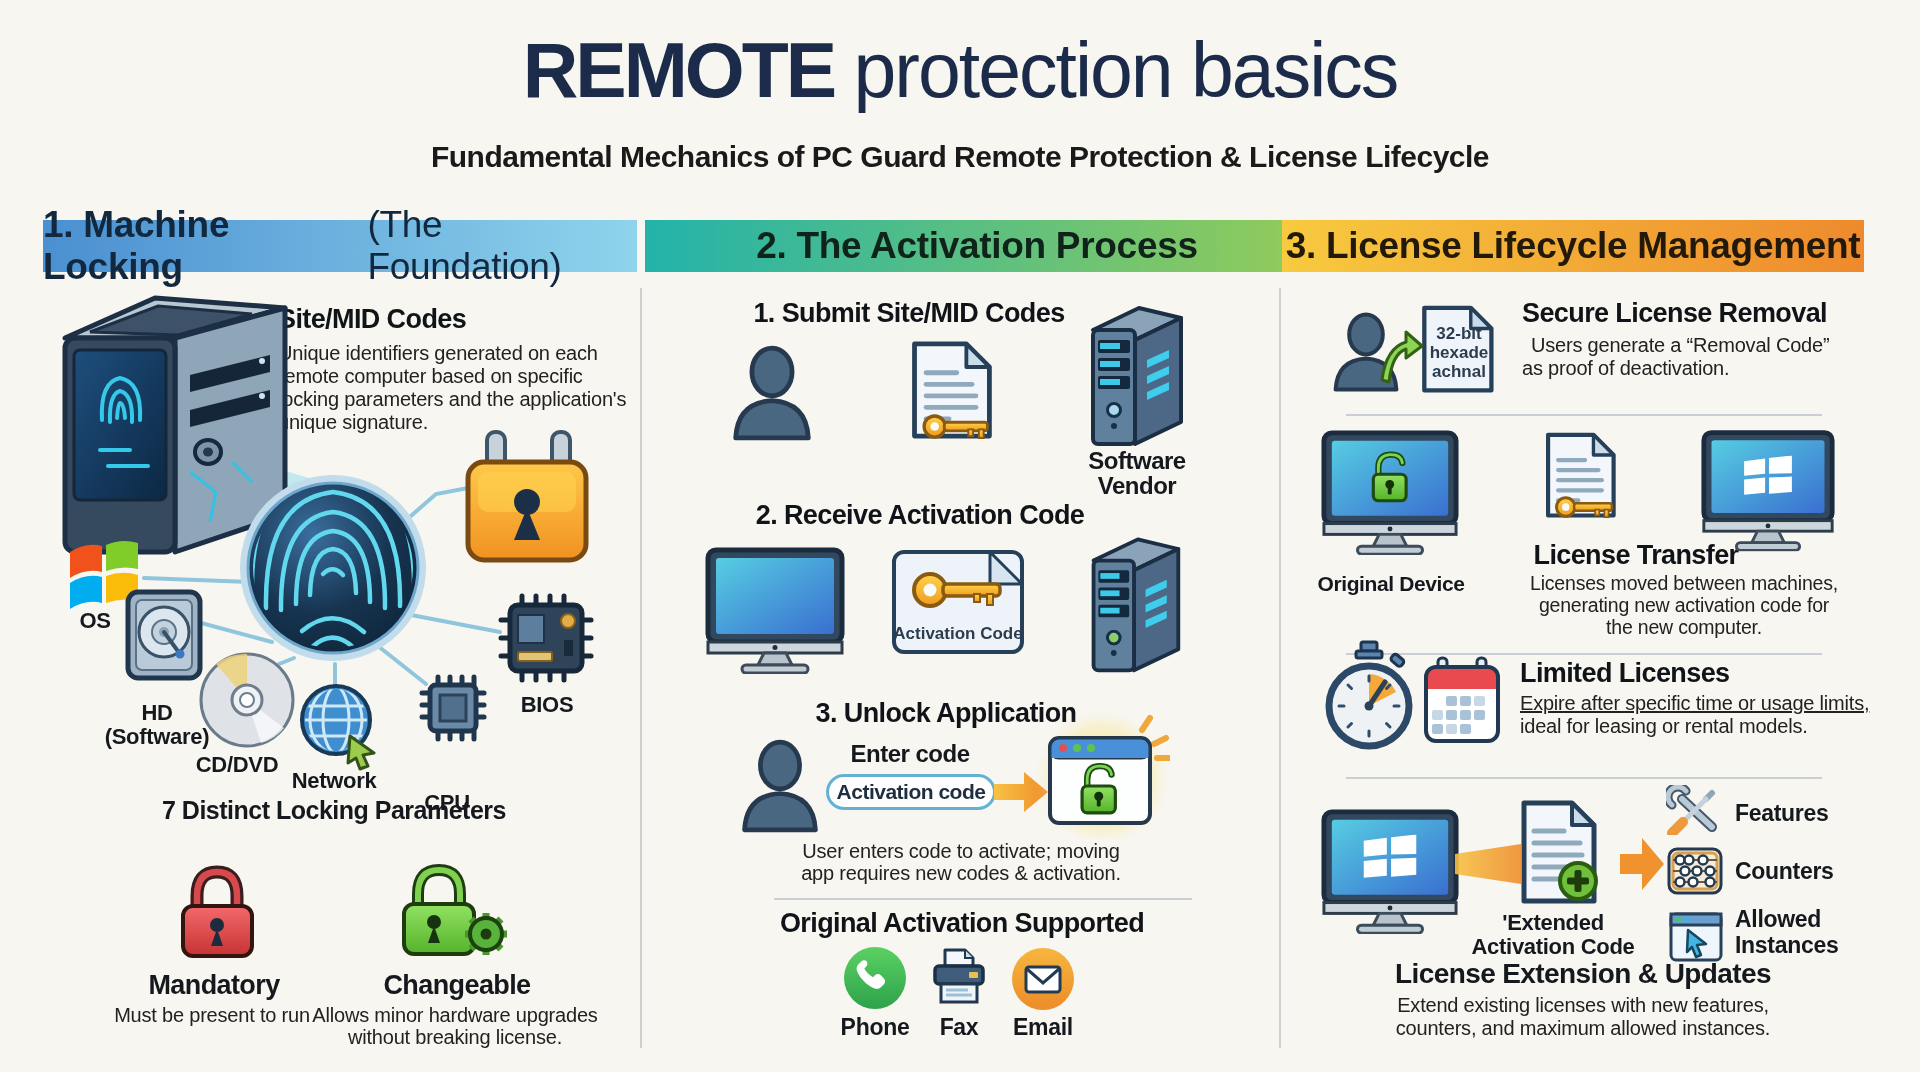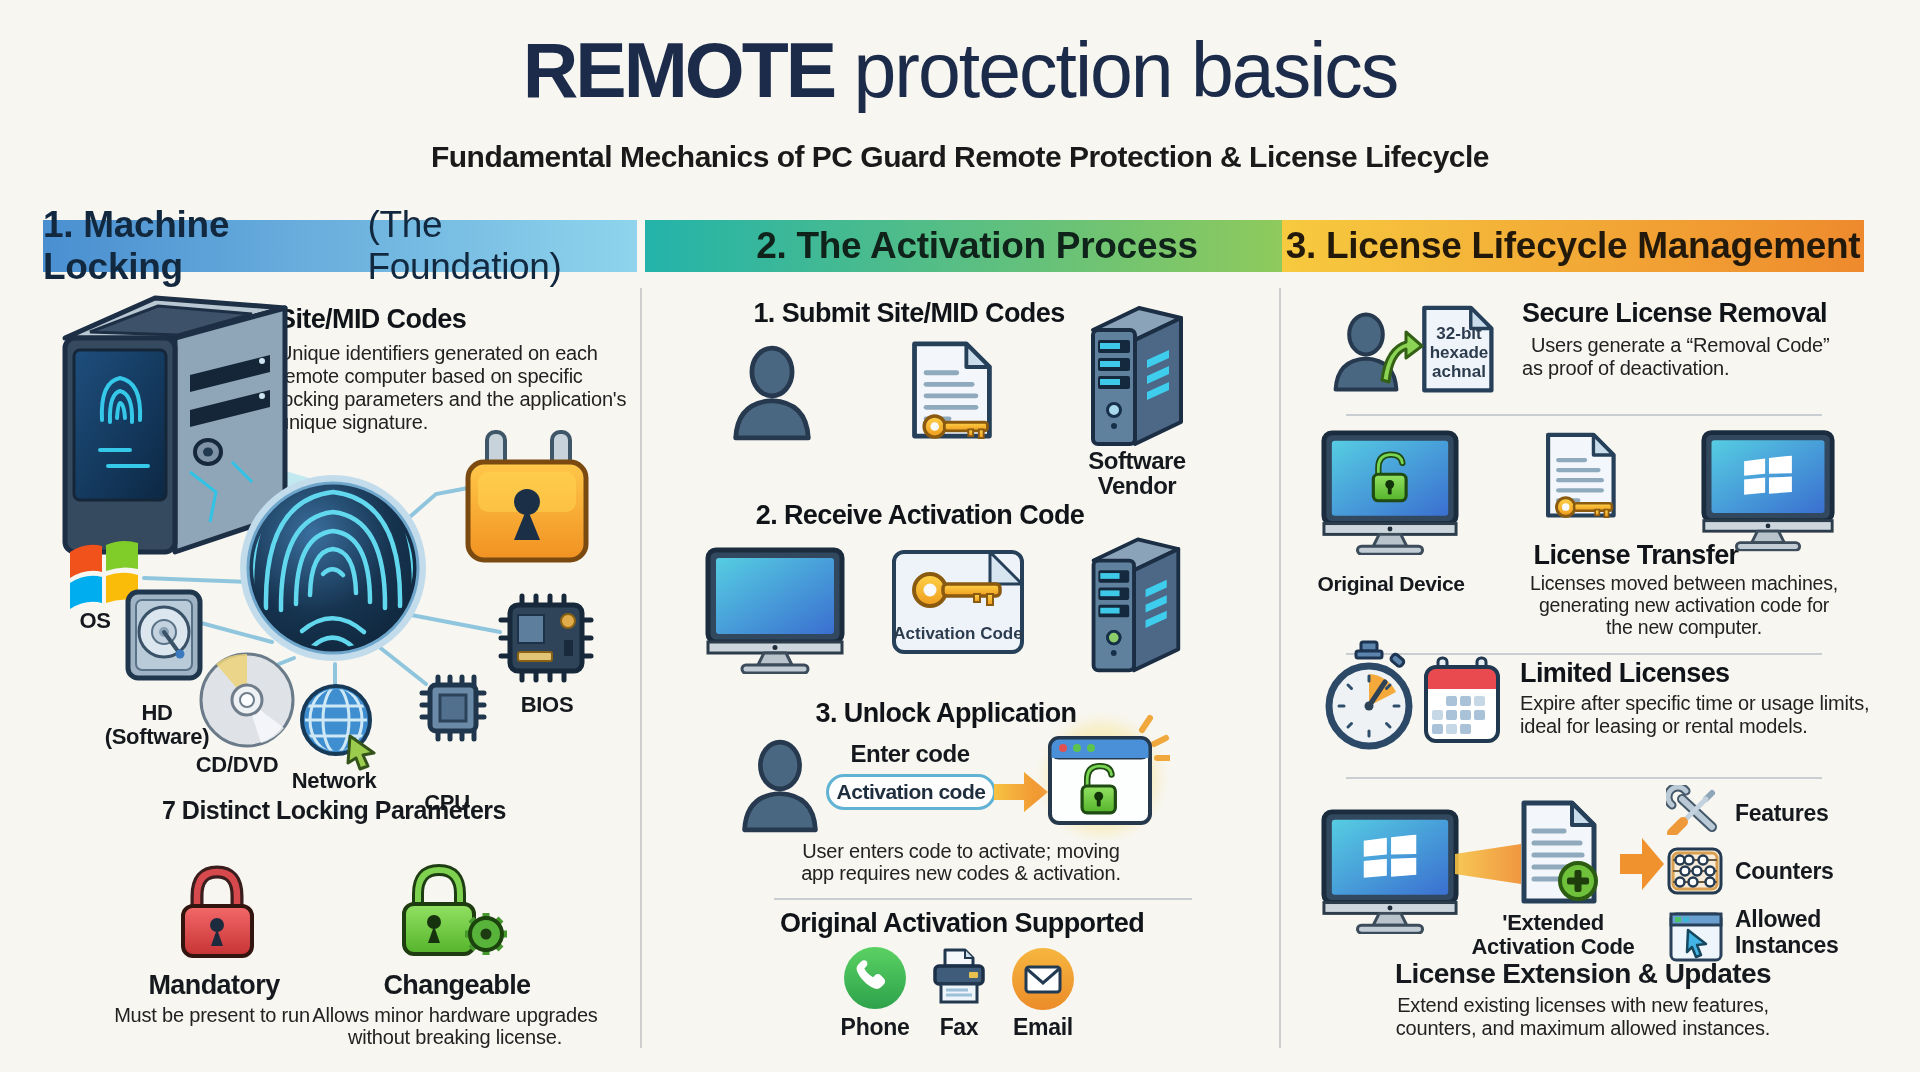--- a/index.html
+++ b/index.html
@@ -506,21 +506,21 @@
       <rect x="10" y="54" width="11" height="10" rx="2" fill="#c6d8e6"></rect>
         <rect x="24" y="54" width="11" height="10" rx="2"></rect>
         <rect x="38" y="54" width="11" height="10" rx="2"></rect>
         <rect x="52" y="54" width="11" height="10" rx="2"></rect>
       <rect x="10" y="68" width="11" height="10" rx="2"></rect>
         <rect x="24" y="68" width="11" height="10" rx="2" fill="#c6d8e6"></rect>
         <rect x="38" y="68" width="11" height="10" rx="2"></rect>
     </g>
   </svg>
   <div class="abs h2x" style="left:1520px;top:658px;">Limited Licenses</div>
-  <div class="abs body" style="left:1520px;top:692px;">Expire after specific time or usage limits,</div>
+  <div class="abs body" style="left:1520px;top:692px;text-decoration:underline;">Expire after specific time or usage limits,</div>
   <div class="abs body" style="left:1520px;top:715px;">ideal for leasing or rental models.</div>
   <div class="hline" style="left:1346px;top:777px;width:476px;"></div>
 
   <svg class="abs" style="left:1320px;top:806px;" width="140" height="130" viewBox="0 0 142 128">
     <use href="#icoMonitor"></use>
     <use href="#icoWinLogoWhite" x="44" y="27" width="54" height="45"></use>
   </svg>
   <svg class="abs" style="left:1455px;top:842px;" width="66" height="44" viewBox="0 0 66 44">
     <polygon points="0,12 66,2 66,42 0,32" fill="url(#gArrow)" opacity="0.9"></polygon>
   </svg>

